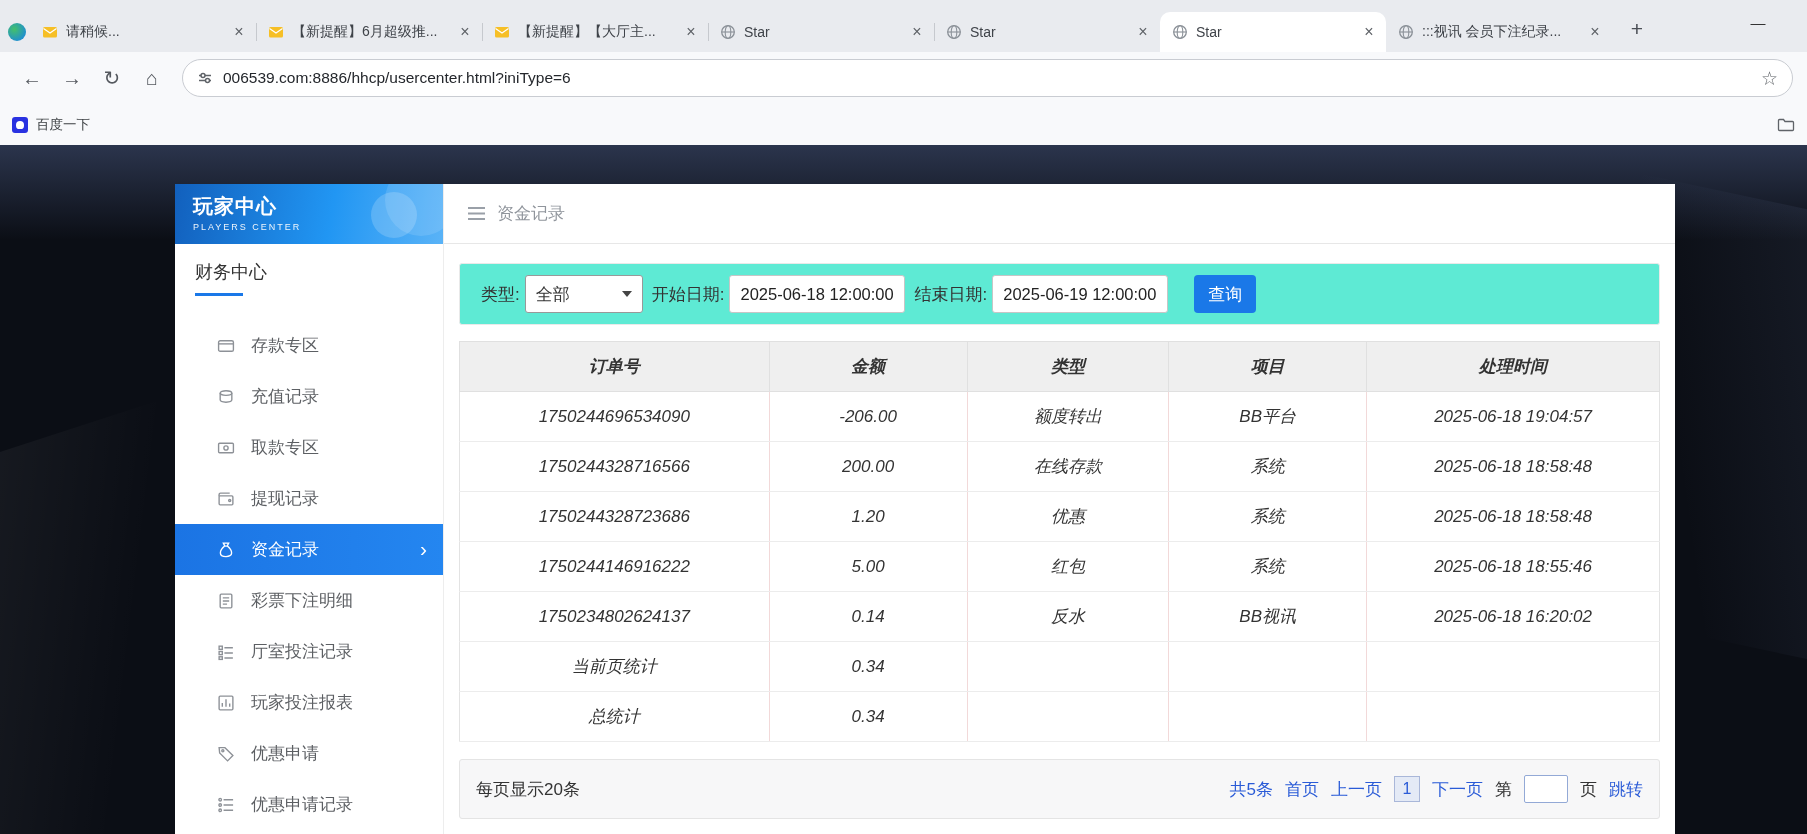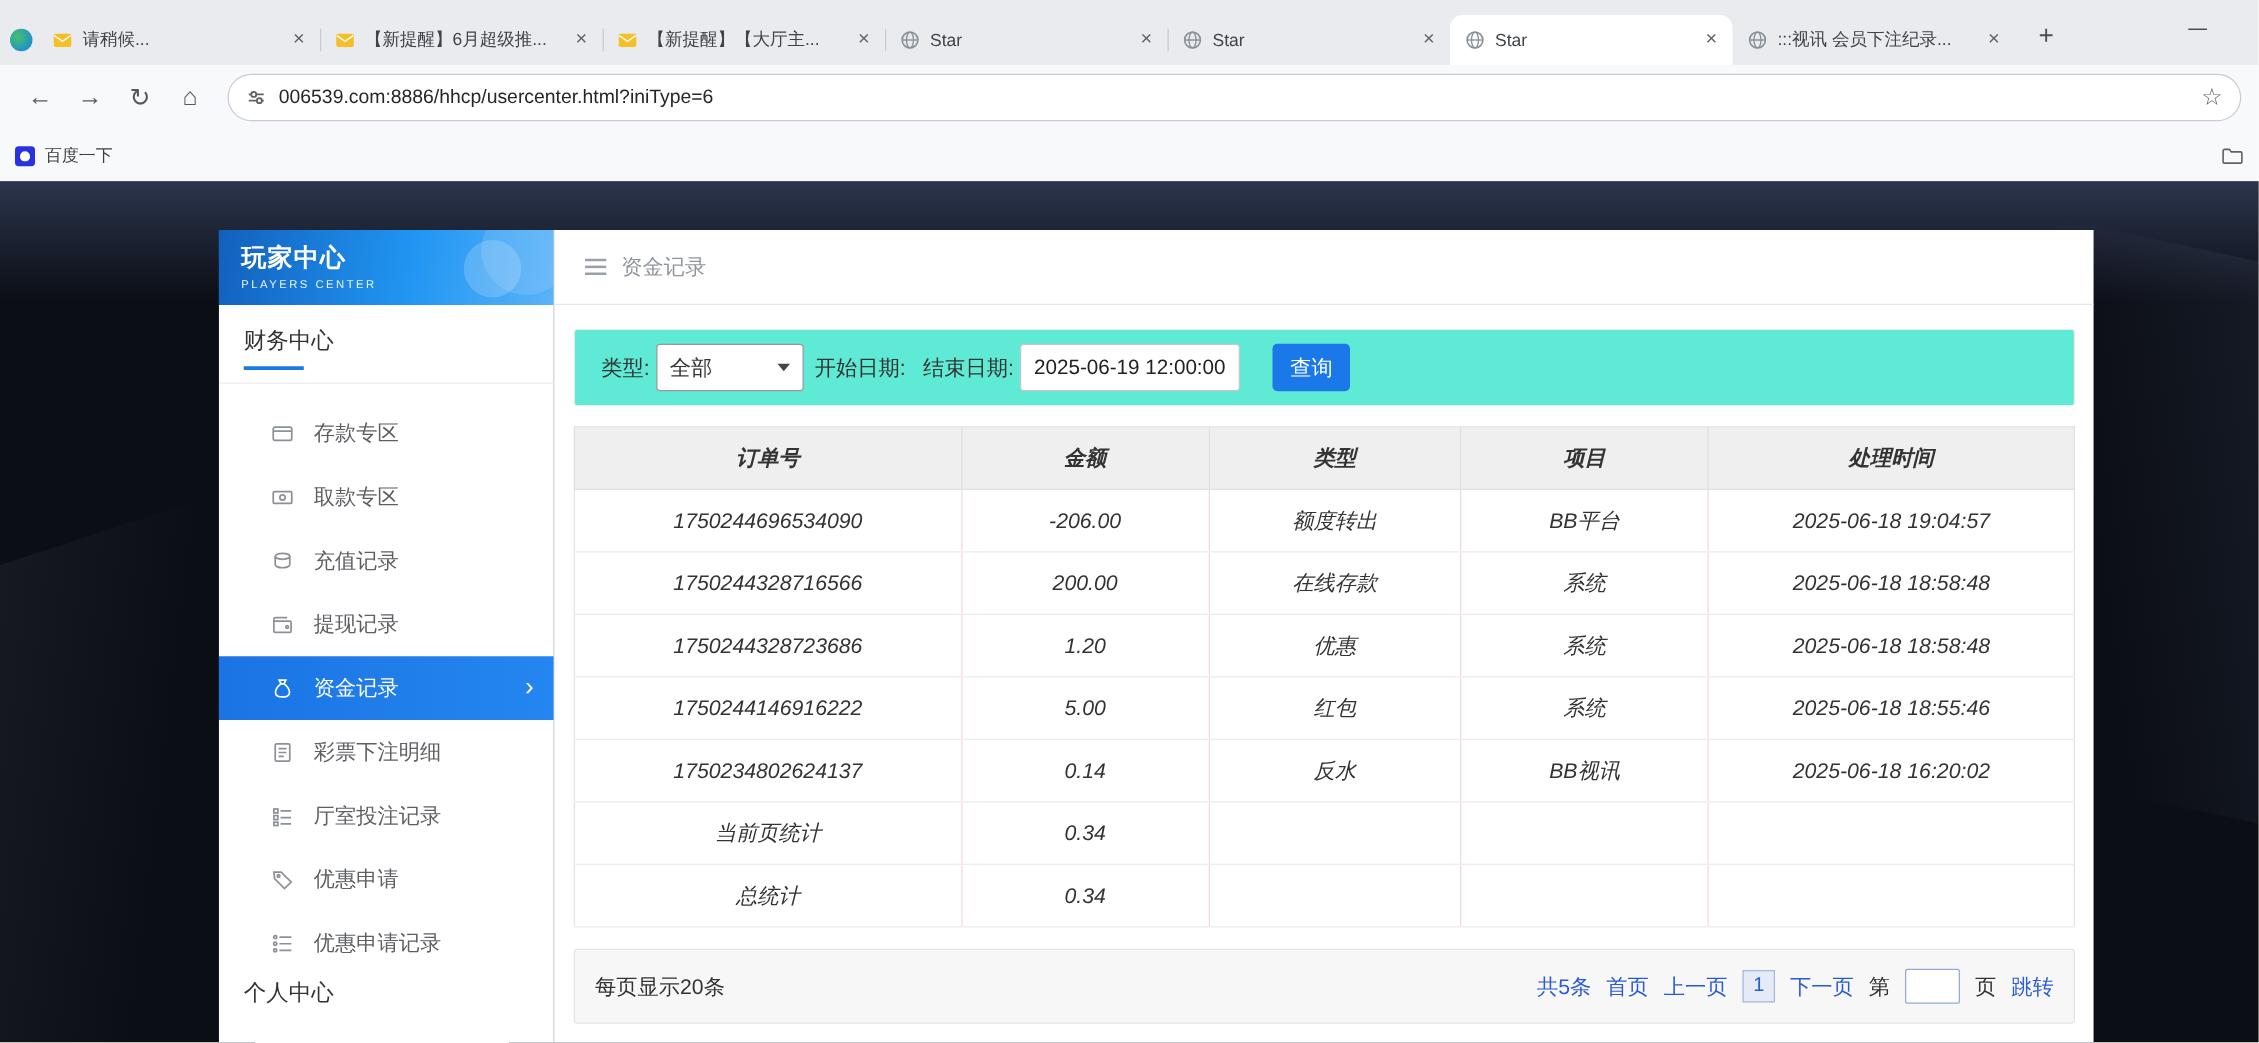--- a/index.html
+++ b/index.html
@@ -222,34 +222,34 @@
               <svg viewBox="0 0 17 17" fill="none" stroke="currentColor" stroke-width="1.3">
                 <rect x="1.5" y="3.5" width="14" height="10" rx="1.5"></rect>
                 <path d="M1.5 6.5h14"></path>
               </svg>
             </span>
           <span>存款专区</span>
         </div>
         <div class="menu-item">
           <span class="mi">
               <svg viewBox="0 0 17 17" fill="none" stroke="currentColor" stroke-width="1.3">
+                <ellipse cx="8.5" cy="4.8" rx="5.5" ry="2.2"></ellipse>
+                <path d="M3 4.8v6.4c0 1.2 2.5 2.2 5.5 2.2s5.5-1 5.5-2.2V4.8"></path>
+              </svg>
+            </span>
+          <span>充值记录</span>
+        </div>
+        <div class="menu-item">
+          <span class="mi">
+              <svg viewBox="0 0 17 17" fill="none" stroke="currentColor" stroke-width="1.3">
                 <rect x="1.5" y="4" width="14" height="9" rx="1"></rect>
                 <circle cx="8.5" cy="8.5" r="2"></circle>
               </svg>
             </span>
           <span>取款专区</span>
-        </div>
-        <div class="menu-item">
-          <span class="mi">
-              <svg viewBox="0 0 17 17" fill="none" stroke="currentColor" stroke-width="1.3">
-                <ellipse cx="8.5" cy="4.8" rx="5.5" ry="2.2"></ellipse>
-                <path d="M3 4.8v6.4c0 1.2 2.5 2.2 5.5 2.2s5.5-1 5.5-2.2V4.8"></path>
-              </svg>
-            </span>
-          <span>充值记录</span>
         </div>
         <div class="menu-item">
           <span class="mi">
               <svg viewBox="0 0 17 17" fill="none" stroke="currentColor" stroke-width="1.3">
                 <path d="M2 5.5h12a1 1 0 0 1 1 1v6.5a1 1 0 0 1-1 1H3a1 1 0 0 1-1-1z"></path>
                 <path d="M2 5.5V4.3A1.3 1.3 0 0 1 3.3 3H12"></path>
                 <circle cx="12" cy="10" r="1"></circle>
               </svg>
             </span>
           <span>提现记录</span>
@@ -276,20 +276,29 @@
         <div class="menu-item">
           <span class="mi">
               <svg viewBox="0 0 17 17" fill="none" stroke="currentColor" stroke-width="1.3">
                 <rect x="2" y="3" width="3" height="3"></rect>
                 <rect x="2" y="8" width="3" height="3"></rect>
                 <rect x="2" y="13" width="3" height="2.5"></rect>
                 <path d="M7 4.5h8M7 9.5h8M7 14.2h8"></path>
               </svg>
             </span>
           <span>厅室投注记录</span>
+        </div>
+        <div class="menu-item">
+          <span class="mi">
+              <svg viewBox="0 0 17 17" fill="none" stroke="currentColor" stroke-width="1.3">
+                <rect x="2" y="2" width="13" height="13" rx="1"></rect>
+                <path d="M5 12V8.5M8.5 12V5M12 12V9"></path>
+              </svg>
+            </span>
+          <span>玩家投注报表</span>
         </div>
         <div class="menu-item">
           <span class="mi">
               <svg viewBox="0 0 17 17" fill="none" stroke="currentColor" stroke-width="1.3">
                 <path d="M2 2.5h5.5L15 10l-5 5L2.5 7.5z"></path>
                 <circle cx="5.5" cy="5.5" r="1"></circle>
               </svg>
             </span>
           <span>优惠申请</span>
         </div>
@@ -315,20 +324,21 @@
         <span class="main-title">资金记录</span>
       </div>
 
       <div class="filters">
         <span class="lbl">类型:</span>
         <div class="select">
           <span>全部</span>
           <span class="caret"></span>
         </div>
         <span class="lbl">开始日期:</span>
+        <input class="dt-input" value="2025-06-18 12:00:00" style="">
         <span class="lbl">结束日期:</span>
         <input class="dt-input" value="2025-06-19 12:00:00" style="">
         <button class="search-btn">查询</button>
       </div>
 
       <div class="tablewrap">
         <table>
           <colgroup>
               <col style="width:25.8%">
               <col style="width:16.5%">

